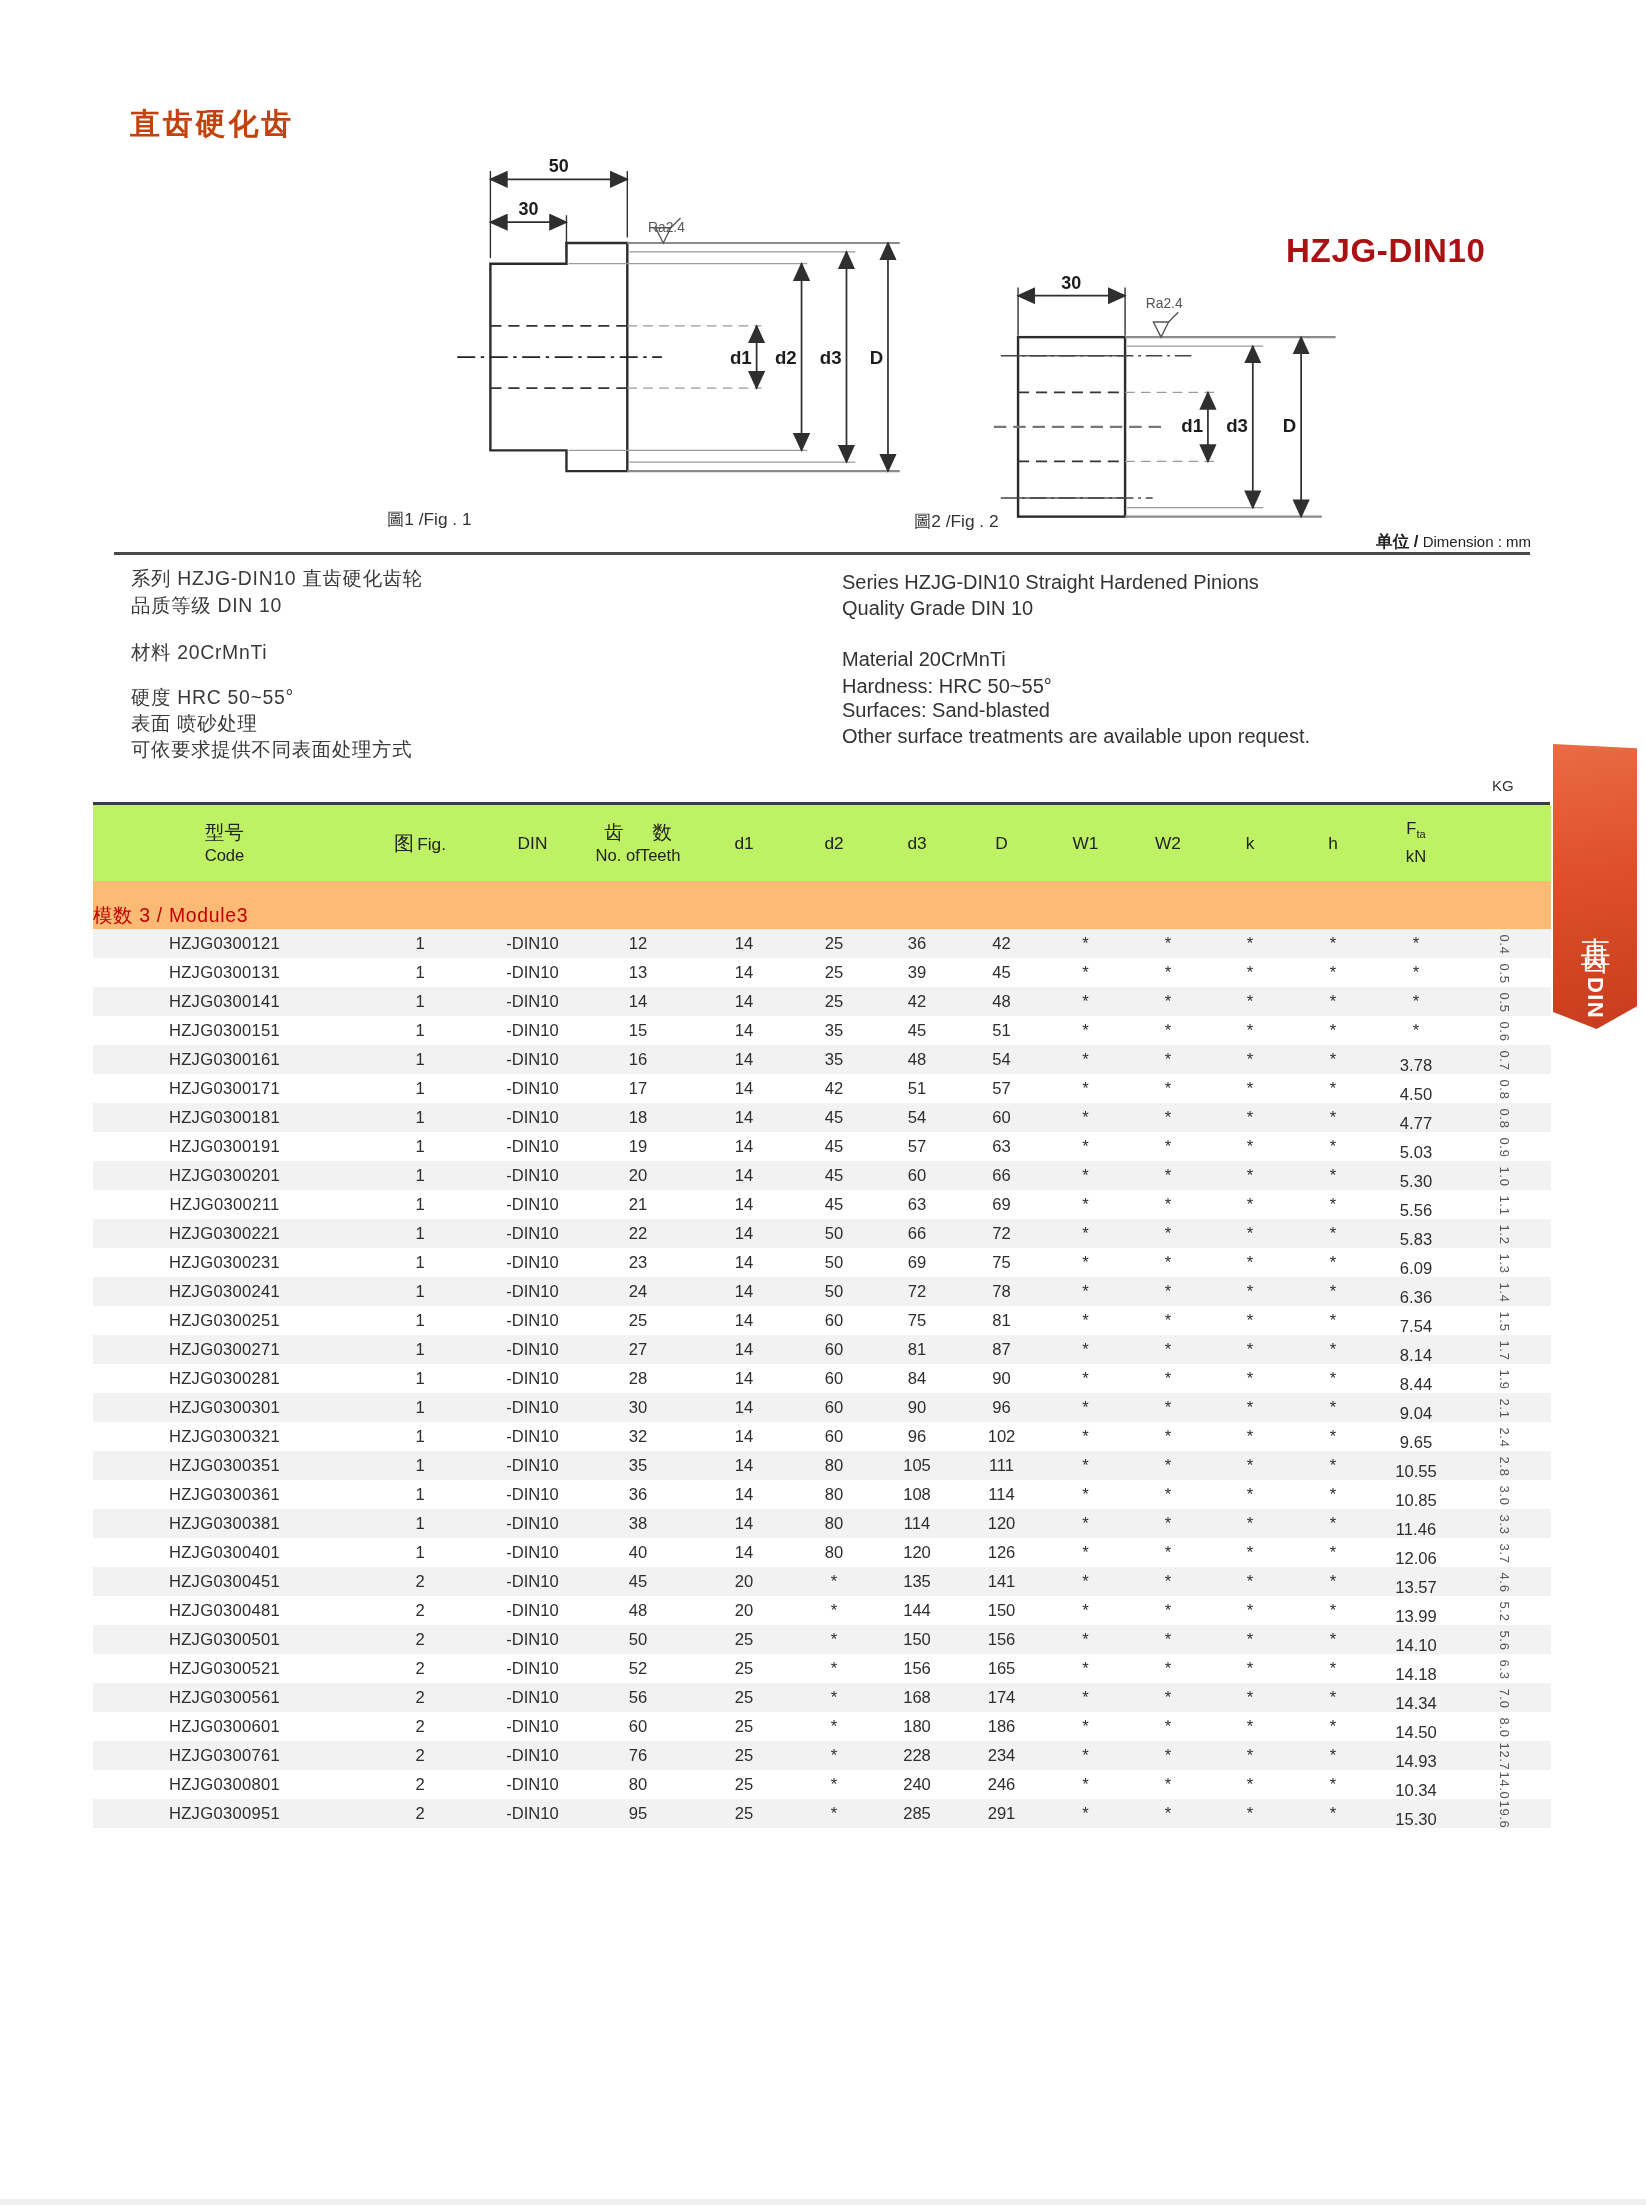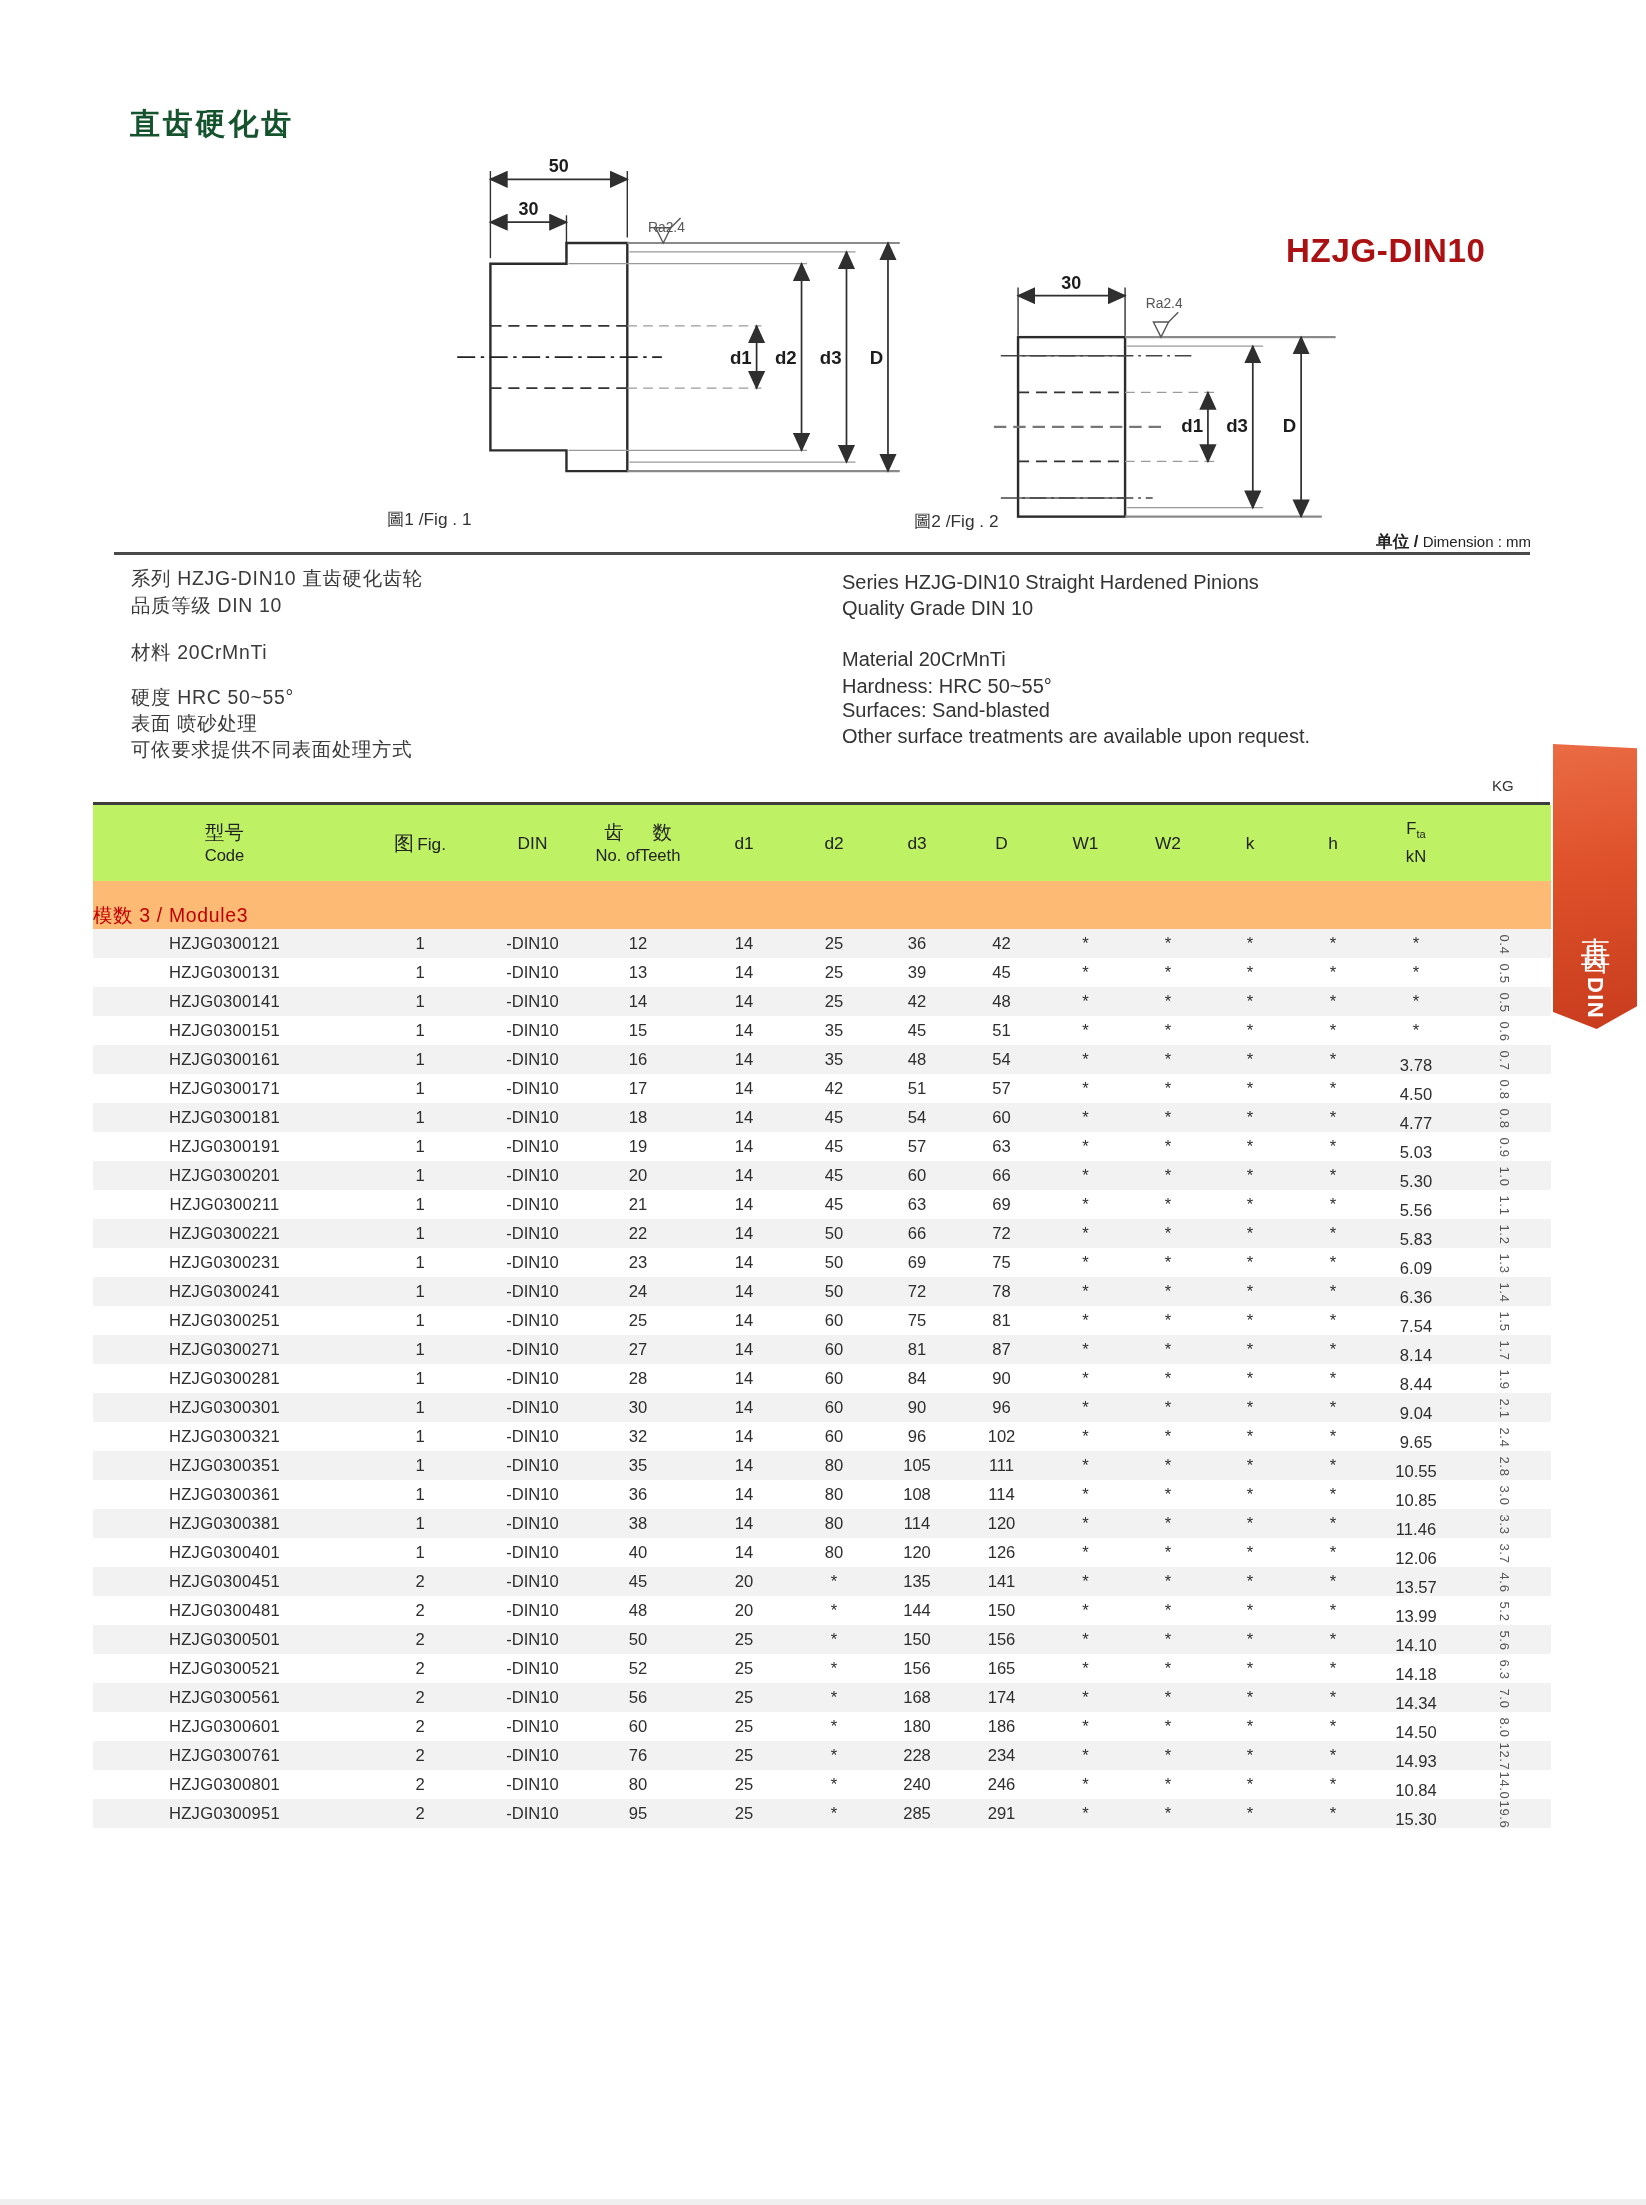--- a/index.html
+++ b/index.html
@@ -2,21 +2,21 @@
 <html style="font-size:11px"><head>
 <meta charset="utf-8">
 <style>
   html,body { margin:0; padding:0; background:#888; }
   .page {
     position:relative; width:1646px; height:2205px; background:#ffffff;
     font-family:"Liberation Sans","DejaVu Sans",sans-serif; overflow:hidden;
     margin:0 auto;
   }
   .abs { position:absolute; }
-  .page-title { left:130px; top:104px; font-size:30px; font-weight:bold; letter-spacing:2.8px; color:#14532d; }
+  .page-title { left:130px; top:104px; font-size:30px; font-weight:bold; letter-spacing:2.8px; color:#c2410c; }
   .brand { left:1286px; top:232px; font-size:33px; font-weight:bold; color:#ab1013; letter-spacing:0.7px; }
   .unit-note { right:115px; top:531px; font-size:15px; color:#222; }
   .unit-note .uz { font-weight:bold; font-size:16.6px; }
   .rule-top { left:114px; top:552px; width:1416px; height:2.8px; background:#4a4a4a; }
 
   .zh-line { left:131px; font-size:19.4px; color:#3a3a3a; letter-spacing:0.7px; }
   .en-line { left:842px; font-size:20px; color:#333; }
   .z1{top:565px}.z2{top:592px}.z3{top:639px}.z4{top:684px}.z5{top:710px}.z6{top:736px}
   .e1{top:571px}.e2{top:597px}.e3{top:648px}.e4{top:675px}.e5{top:699px}.e6{top:725px}
 
@@ -702,21 +702,21 @@
             <td class="c-din">-DIN10</td>
             <td class="c-teeth">80</td>
             <td class="c-d1">25</td>
             <td class="c-d2">*</td>
             <td class="c-d3">240</td>
             <td class="c-D">246</td>
             <td class="c-W1">*</td>
             <td class="c-W2">*</td>
             <td class="c-k">*</td>
             <td class="c-h">*</td>
-            <td class="c-fta"><span class="low">10.84</span></td>
+            <td class="c-fta"><span class="low">10.34</span></td>
             <td class="c-kg"><span class="rot">14.0</span></td>
           </tr>
           <tr class="stripe">
             <td class="c-code">HZJG0300951</td>
             <td class="c-fig">2</td>
             <td class="c-din">-DIN10</td>
             <td class="c-teeth">95</td>
             <td class="c-d1">25</td>
             <td class="c-d2">*</td>
             <td class="c-d3">285</td>

